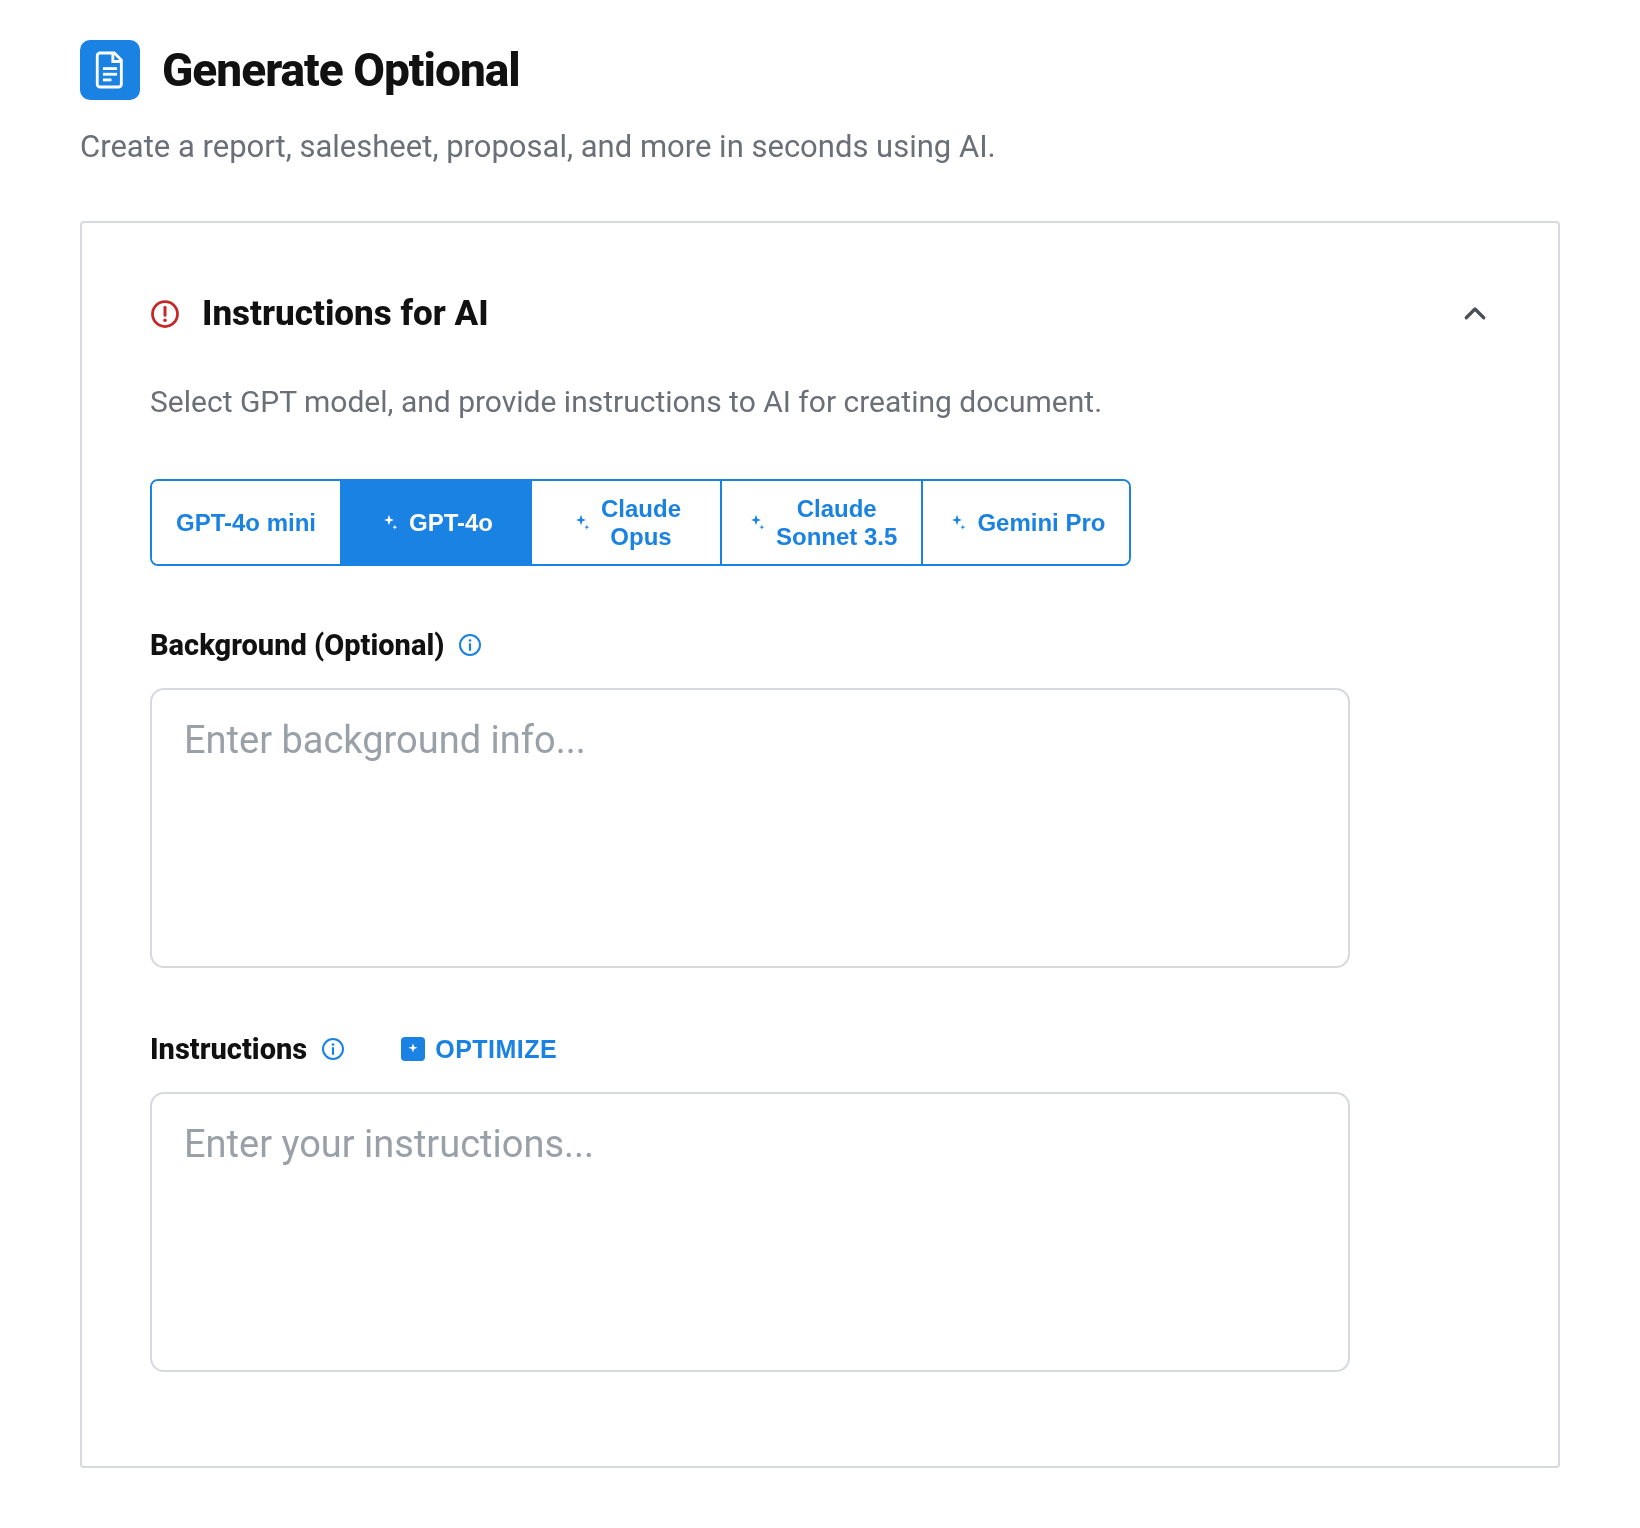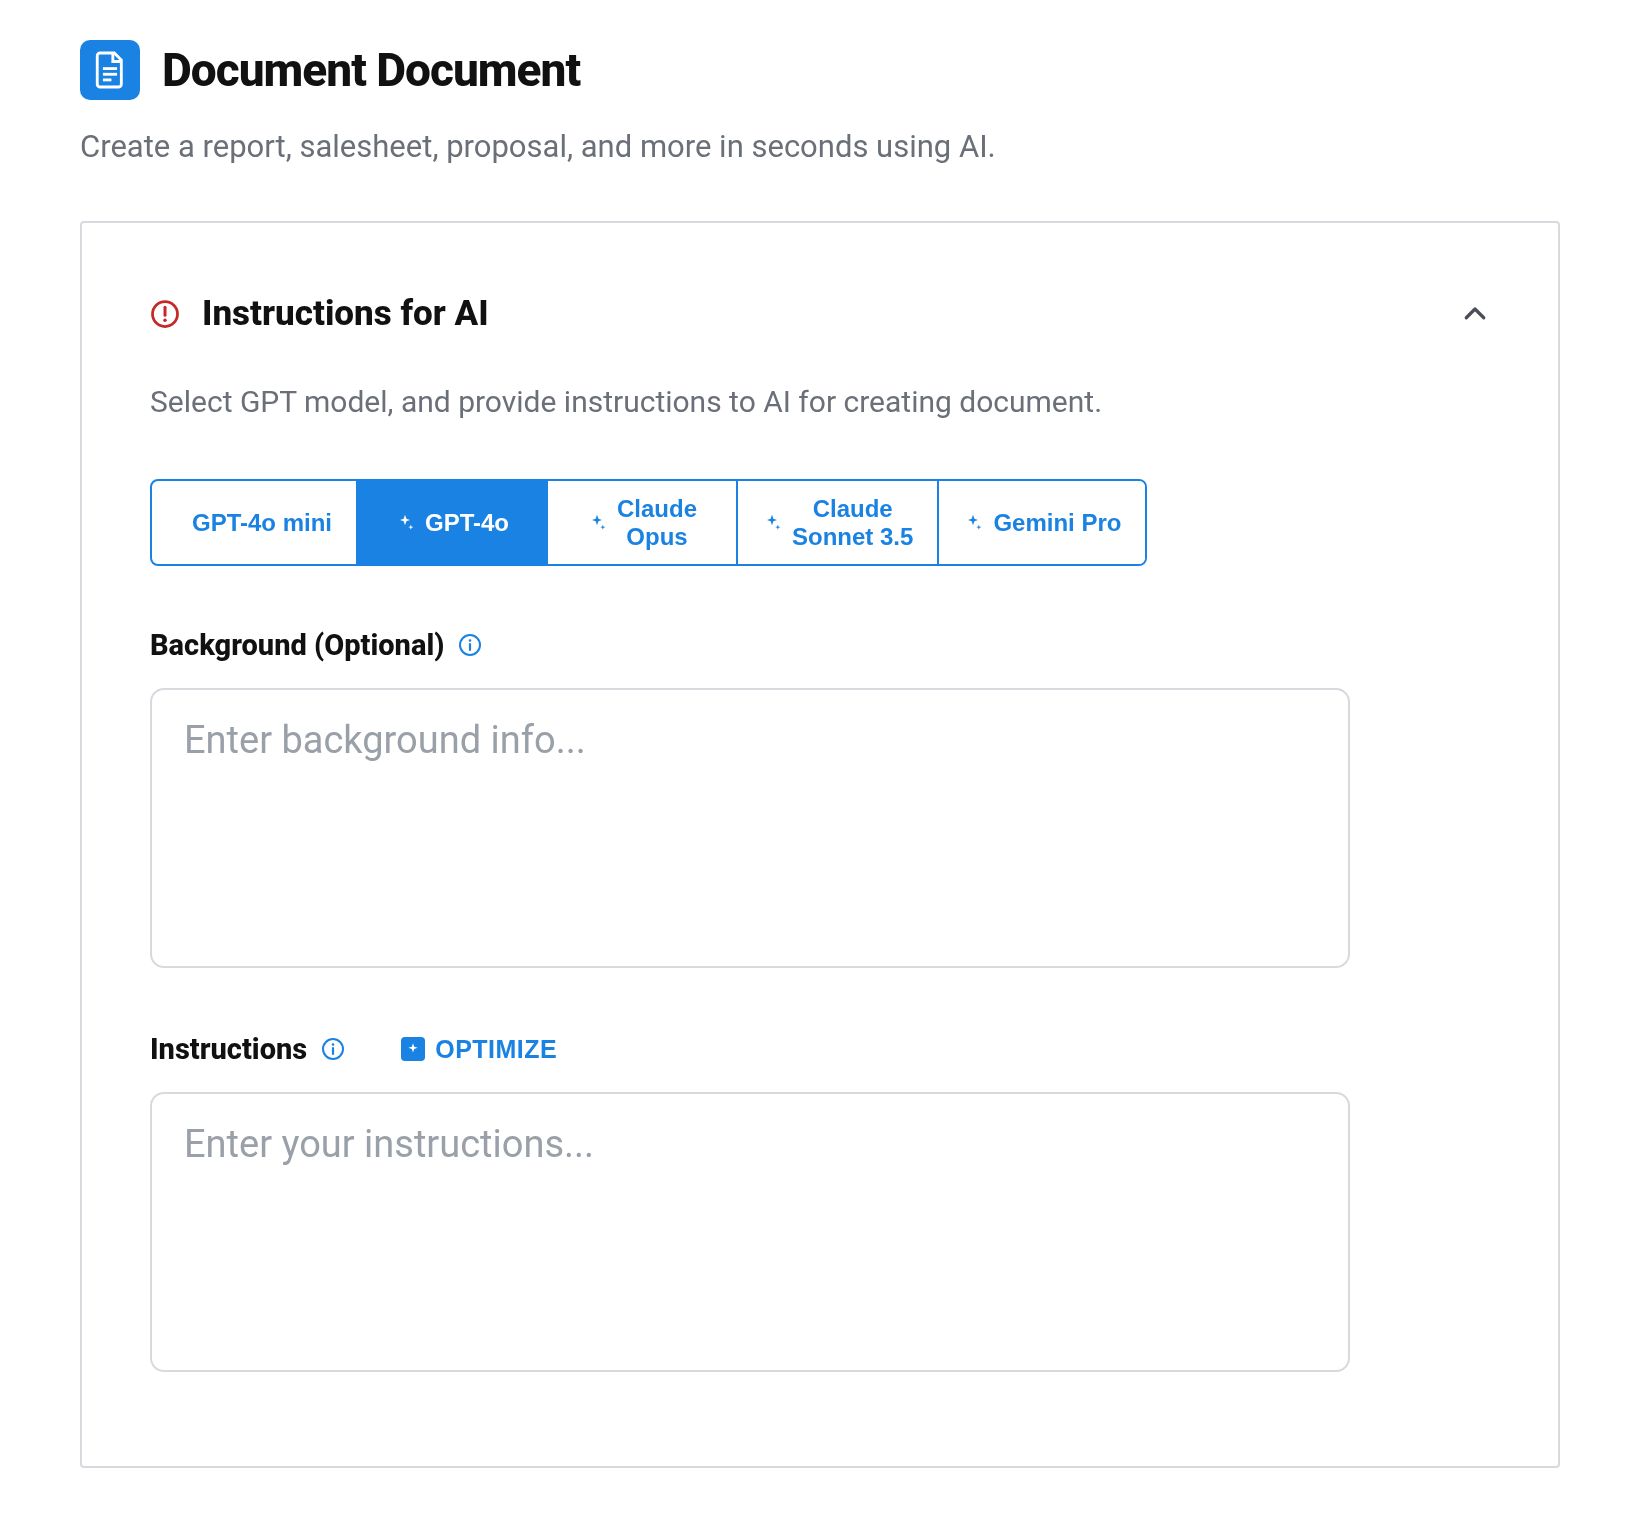--- a/index.html
+++ b/index.html
@@ -91,21 +91,20 @@
     height: 24px;
     flex-shrink: 0;
   }
   .model-group {
     display: flex;
     border: 2px solid #1a82e2;
     border-radius: 8px;
     overflow: hidden;
     margin-bottom: 62px;
     width: fit-content;
-    padding-left: 16px;
   }
   .model-btn {
     display: flex;
     align-items: center;
     justify-content: center;
     gap: 10px;
     padding: 14px 24px;
     font-size: 24px;
     font-weight: 700;
     color: #1a82e2;
@@ -171,21 +170,21 @@
 <div class="header-row">
   <div class="doc-icon-box">
     <svg width="34" height="40" viewBox="0 0 24 28" fill="none">
       <path d="M5 2h10l5 5v17a2 2 0 0 1-2 2H5a2 2 0 0 1-2-2V4a2 2 0 0 1 2-2z" stroke="#fff" stroke-width="2" fill="none"></path>
       <path d="M14 2v6h6" stroke="#fff" stroke-width="2" fill="none"></path>
       <line x1="7" y1="13" x2="17" y2="13" stroke="#fff" stroke-width="2"></line>
       <line x1="7" y1="17" x2="17" y2="17" stroke="#fff" stroke-width="2"></line>
       <line x1="7" y1="21" x2="13" y2="21" stroke="#fff" stroke-width="2"></line>
     </svg>
   </div>
-  <h1 class="page-title">Document Document</h1>
+  <h1 class="page-title">Generate Optional</h1>
 </div>
 <p class="subtitle">Create a report, salesheet, proposal, and more in seconds using AI.</p>
 
 <div class="card">
 
   <div class="section-header">
     <div class="section-header-left">
       <svg class="alert-icon" viewBox="0 0 24 24" fill="none">
         <circle cx="12" cy="12" r="10" stroke="#c62828" stroke-width="2.2"></circle>
         <line x1="12" y1="6.5" x2="12" y2="13" stroke="#c62828" stroke-width="2.4" stroke-linecap="round"></line>

